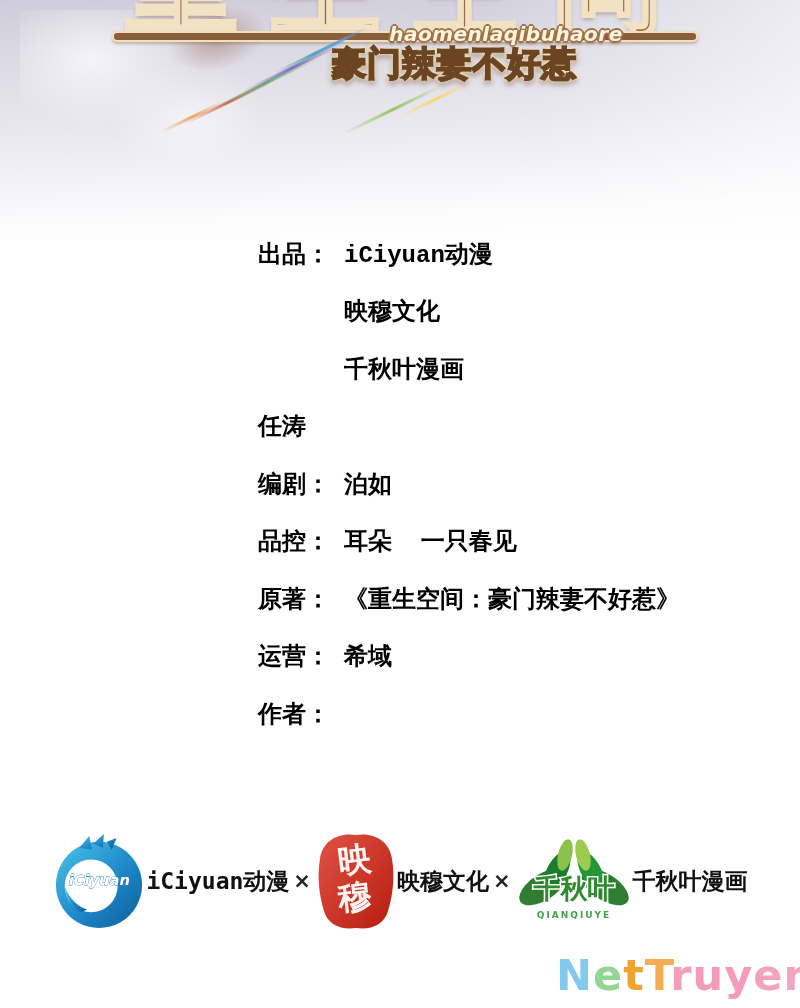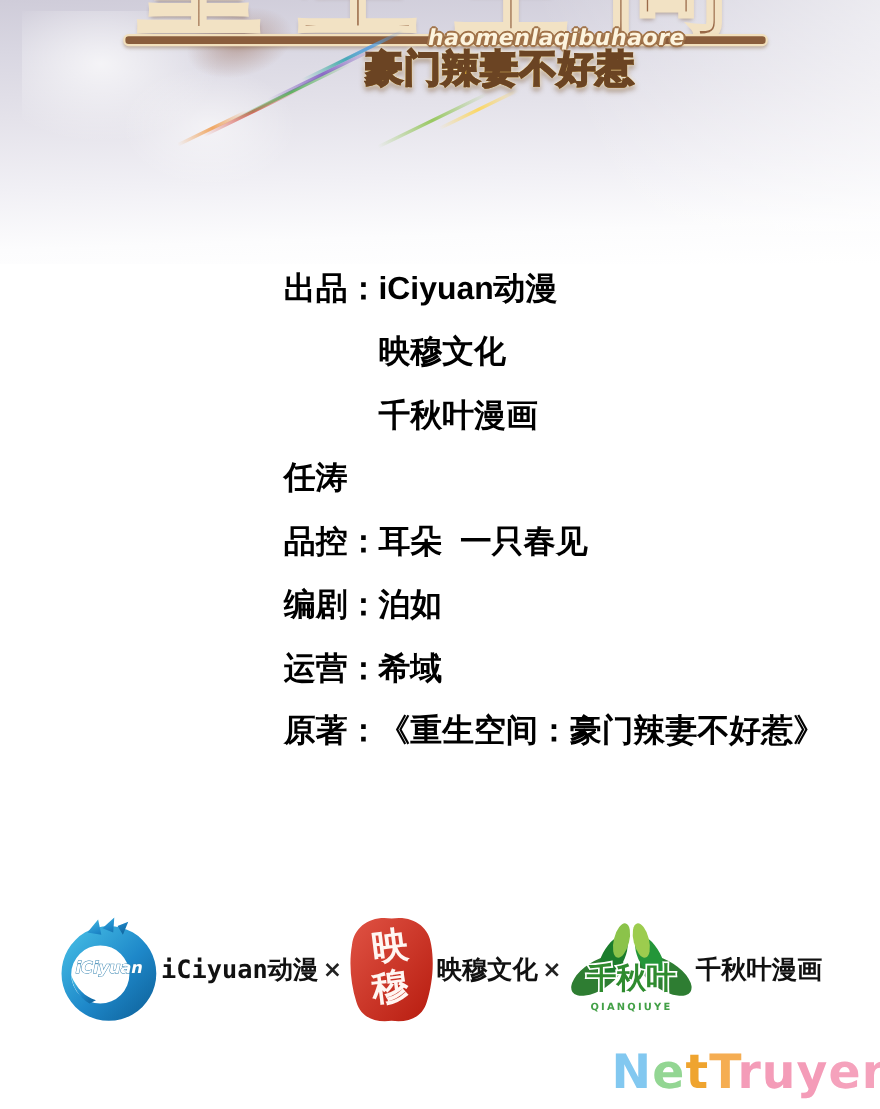--- a/index.html
+++ b/index.html
@@ -48,23 +48,23 @@
   .s2{left:205px;top:82px;width:120px;background:linear-gradient(90deg,transparent,#4caf50,transparent);}
   .s3{left:238px;top:66px;width:110px;background:linear-gradient(90deg,transparent,#7e57c2,transparent);}
   .s4{left:270px;top:52px;width:90px;background:linear-gradient(90deg,transparent,#26a69a,transparent);}
   .s5{left:300px;top:42px;width:70px;background:linear-gradient(90deg,transparent,#5c9ce6,transparent);}
   .s6{left:158px;top:115px;width:70px;background:linear-gradient(90deg,transparent,#ef9a4a,transparent);}
   .s7{left:338px;top:108px;width:110px;background:linear-gradient(90deg,transparent,#8bc34a,transparent);}
   .s8{left:395px;top:98px;width:80px;background:linear-gradient(90deg,transparent,#ffd54f,transparent);}
 
   
   .credits{position:absolute;left:258px;top:225px;}
-  .crow{display:flex;align-items:flex-end;height:57.5px;
-        font-family:Liberation Sans, sans-serif;
-        font-size:29px;font-weight:700;color:#000;}
+  .crow{display:flex;align-items:center;height:57.5px;
+        font-family:Liberation Mono, monospace;
+        font-size:24px;font-weight:700;color:#000;}
   .clabel{display:inline-block;width:86px;white-space:pre;}
   .cvalue{white-space:pre;}
 
   
   .partners{position:absolute;left:0;top:826px;width:800px;height:110px;
         display:flex;justify-content:center;align-items:center;}
   .pname{font-family:"DejaVu Sans Mono","Liberation Mono",monospace;
         font-size:23px;font-weight:700;color:#111;white-space:pre;}
   .psep{font-size:21px;font-weight:700;color:#222;margin:0 4px;}
   .plogo{flex:0 0 auto;}
@@ -114,36 +114,37 @@
       <span class="cvalue">映穆文化</span>
     </div>
     <div class="crow">
       <span class="clabel"></span>
       <span class="cvalue">千秋叶漫画</span>
     </div>
     <div class="crow">
       <span class="cvalue">任涛</span>
     </div>
     <div class="crow">
+      <span class="clabel">编剧：</span>
+      <span class="cvalue">泊如</span>
+    </div>
+    <div class="crow">
       <span class="clabel">品控：</span>
       <span class="cvalue">耳朵  一只春见</span>
     </div>
     <div class="crow">
-      <span class="clabel">编剧：</span>
-      <span class="cvalue">泊如</span>
+      <span class="clabel">原著：</span>
+      <span class="cvalue">《重生空间：豪门辣妻不好惹》</span>
     </div>
     <div class="crow">
       <span class="clabel">运营：</span>
       <span class="cvalue">希域</span>
     </div>
     <div class="crow">
-      <span class="clabel">原著：</span>
-      <span class="cvalue">《重生空间：豪门辣妻不好惹》</span>
-    </div>
-    <div class="crow">
+      <span class="clabel">作者：</span>
     </div>
   </div>
 
   <div class="partners">
 
     <svg class="plogo" width="94" height="96" viewBox="0 0 96 96">
       <defs>
         <linearGradient id="icyG" x1="0" y1="0" x2="1" y2="1">
           <stop offset="0" stop-color="#4ac3e8"></stop>
           <stop offset=".55" stop-color="#1e88c9"></stop>

